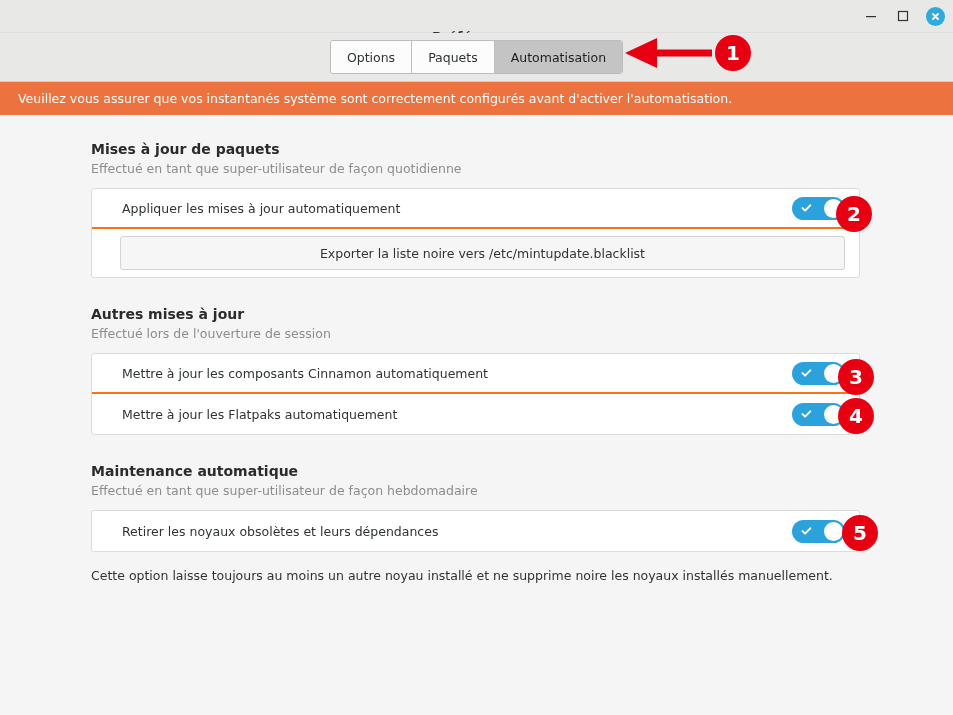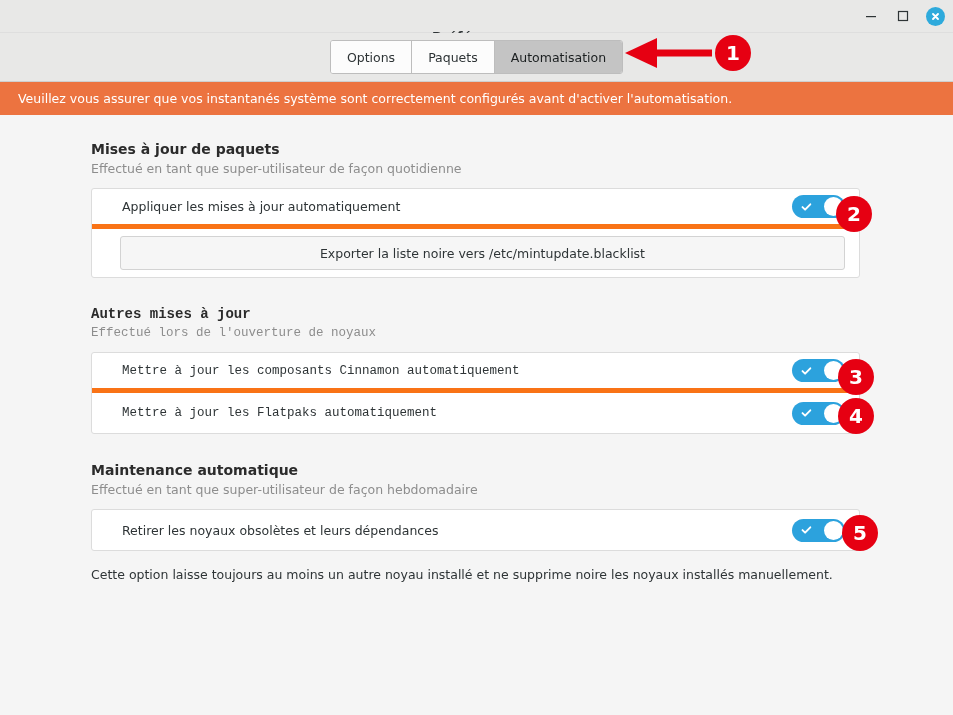--- a/index.html
+++ b/index.html
@@ -137,21 +137,21 @@
     background: #ffffff;
     border: 1px solid #dcdcdc;
     border-radius: 3px;
   }
   .row {
     height: 40px;
     display: flex;
     align-items: center;
     padding: 0 14px 0 30px;
     box-sizing: border-box;
-    border-bottom: 5px solid #f97316;
+    border-bottom: 2px solid #f97316;
   }
   .row:last-child { border-bottom: none; }
   .row-label {
     font-size: 12.5px;
     color: #2e3436;
     flex: 1;
   }
 
   
   .toggle {
@@ -283,24 +283,24 @@
           </svg>
           <div class="knob"></div>
         </div>
       </div>
       <div class="row-btn">
         <div class="export-btn">Exporter la liste noire vers /etc/mintupdate.blacklist</div>
       </div>
     </div>
   </div>
 
-  <div class="section" style="padding-top:28px;font-family:Liberation Mono, monospace;">
+  <div class="section" style="padding-top:28px;">
     <div class="section-head">
       <div class="section-title">Autres mises à jour</div>
-      <div class="section-sub">Effectué lors de l'ouverture de noyaux</div>
+      <div class="section-sub">Effectué lors de l'ouverture de session</div>
     </div>
     <div class="panel" style="margin-top:12px;">
       <div class="row">
         <div class="row-label">Mettre à jour les composants Cinnamon automatiquement</div>
         <div class="toggle">
           <svg class="check" width="11" height="11" viewBox="0 0 11 11">
             <path d="M1.5 5.6 L4.1 8.2 L9.3 2.8" stroke="#ffffff" stroke-width="1.9" fill="none" stroke-linecap="round" stroke-linejoin="round"></path>
           </svg>
           <div class="knob"></div>
         </div>

